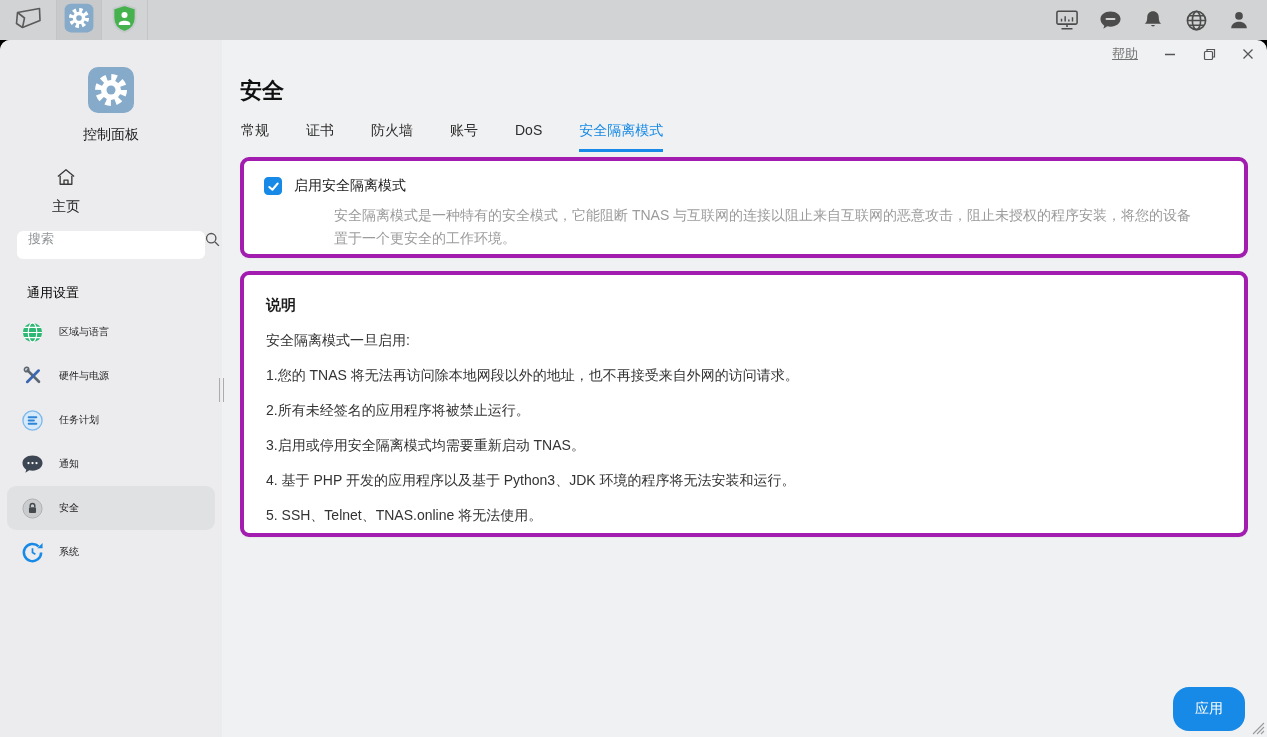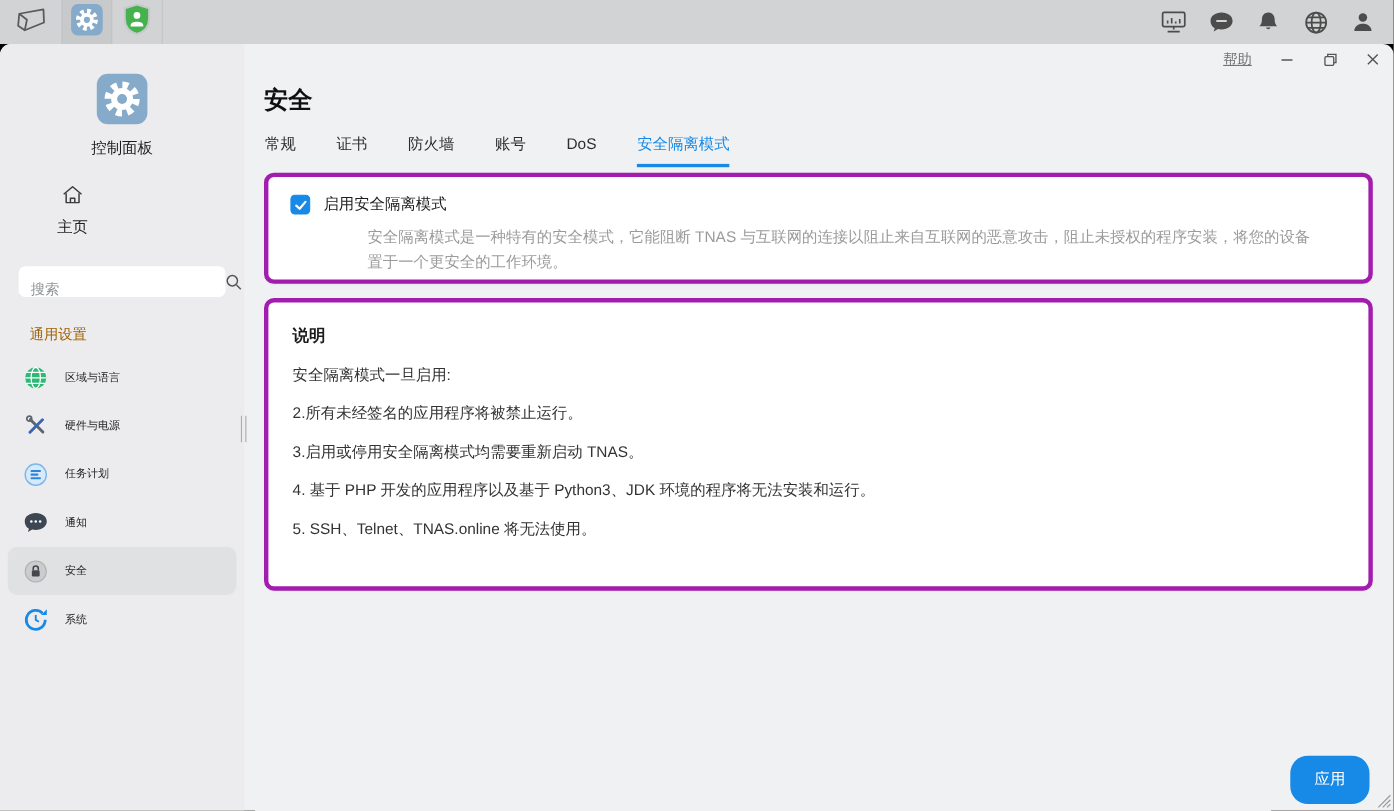--- a/index.html
+++ b/index.html
@@ -22,24 +22,24 @@
 
   .win-controls { position:absolute; top:5px; right:12px; display:flex; align-items:center; gap:25px; z-index:6; }
   .help-link { color:#737373; font-size:13px; text-decoration:underline; cursor:pointer; }
   .wc-btn { width:14px; height:14px; display:flex; align-items:center; justify-content:center; cursor:pointer; }
 
   
   .sidebar { position:absolute; top:0; left:0; width:222px; height:100%; background:#ececee; }
   .app-badge { width:48px; height:48px; margin:26px auto 0; }
   .app-title { text-align:center; margin-top:12px; font-size:14px; color:#1d1d1f; }
   .home-row { margin:24px 0 0 26px; display:flex; align-items:center; gap:9px; font-size:14px; color:#1d1d1f; cursor:pointer; width:80px;flex-direction:column; }
-  .search-box { margin:26px auto 0; width:188px; height:28px; background:#fff; border-radius:6px; display:flex; align-items:flex-end; padding:0 9px 0 11px; }
+  .search-box { margin:15px auto 0; width:188px; height:28px; background:#fff; border-radius:6px; display:flex; align-items:flex-start; padding:0 9px 0 11px; }
   .search-box input { flex:1; border:none; outline:none; font-size:13px; color:#333; background:transparent; font-family:inherit; }
   .search-box input::placeholder { color:#8f9396; }
-  .section-label { margin:25px 0 2px 27px; font-size:13px; color:#a16207; }
+  .section-label { margin:25px 0 2px 27px; font-size:13px; color:#000000; }
   .menu { padding:6px 7px 0 7px; }
   .menu-item { display:flex; align-items:center; gap:15px; height:44px; padding:0 14px; border-radius:9px; font-size:10px; color:#1d1d1f; cursor:pointer; }
   .menu-item.selected { background:#e0e1e3; }
   .mi-icon { width:23px; height:23px; display:flex; align-items:center; justify-content:center; }
   .sidebar-handle { position:absolute; left:219px; top:338px; width:5px; height:24px; border-left:1px solid #ababad; border-right:1px solid #ababad; cursor:col-resize; }
 
   
   .main { position:absolute; left:222px; top:0; right:0; bottom:0; }
   .page-title { position:absolute; left:18px; top:36px; font-size:22px; font-weight:bold; color:#101010; }
   .tabs { position:absolute; left:19px; top:82px; display:flex; gap:37px; font-size:14px; }
@@ -297,20 +297,21 @@
           <span class="chk-label">启用安全隔离模式</span>
         </div>
         <p class="iso-desc">安全隔离模式是一种特有的安全模式，它能阻断 TNAS 与互联网的连接以阻止来自互联网的恶意攻击，阻止未授权的程序安装，将您的设备置于一个更安全的工作环境。</p>
       </div>
 
       <div class="card card-notes">
         <div class="notes-title">说明</div>
         <p class="note-intro">安全隔离模式一旦启用:</p>
         <div>
 
+            <p class="note-line">1.您的 TNAS 将无法再访问除本地网段以外的地址，也不再接受来自外网的访问请求。</p>
 
             <p class="note-line">2.所有未经签名的应用程序将被禁止运行。</p>
 
             <p class="note-line">3.启用或停用安全隔离模式均需要重新启动 TNAS。</p>
 
             <p class="note-line">4. 基于 PHP 开发的应用程序以及基于 Python3、JDK 环境的程序将无法安装和运行。</p>
 
             <p class="note-line">5. SSH、Telnet、TNAS.online 将无法使用。</p>
           </div>
       </div>

